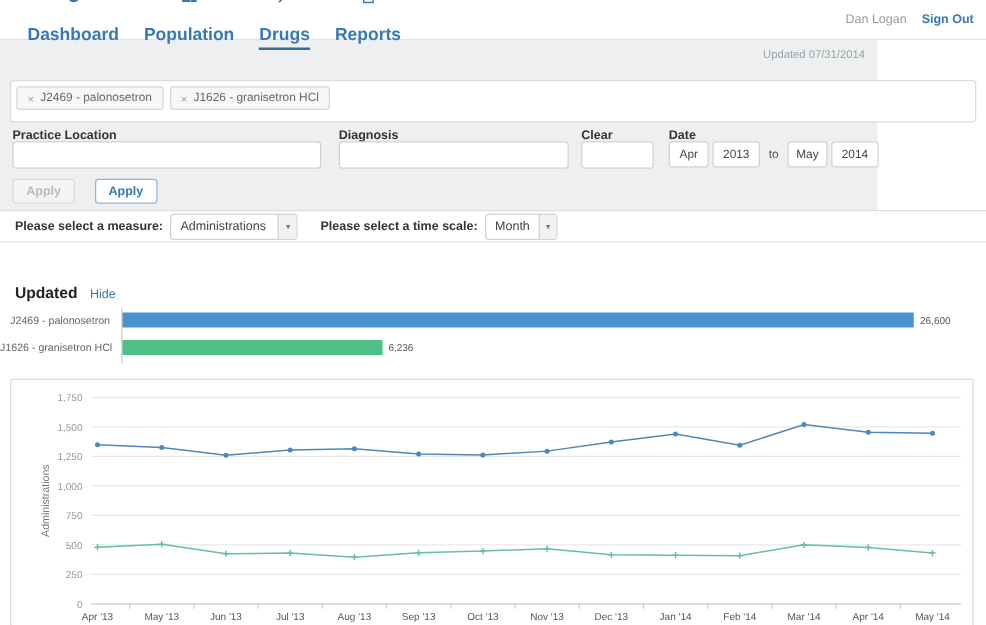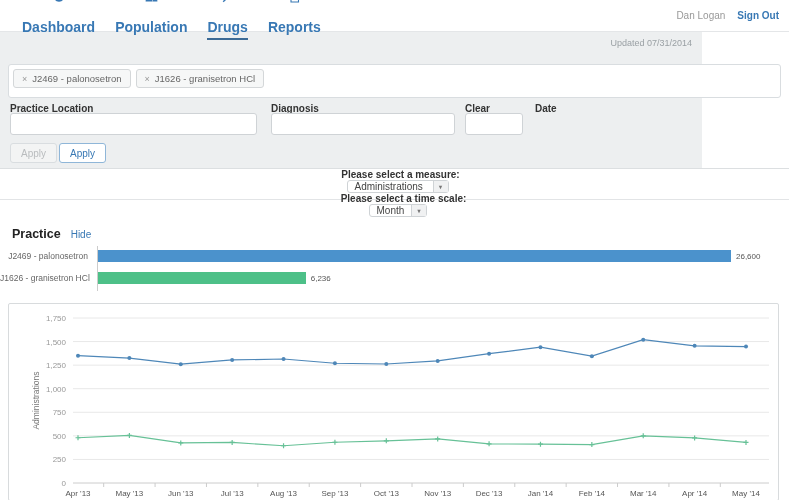--- a/index.html
+++ b/index.html
@@ -32,29 +32,29 @@
   .tag .x { color:#999; font-size:9px; cursor:pointer; }
 
   .f-label { position:absolute; font-size:10px; font-weight:700; color:#333; top:71px; }
   .f-input { position:absolute; top:81px; height:22px; background:#fff; border:1px solid #cfd3d6; border-radius:3px; font-size:10px; padding:0 6px; color:#444; }
   .date-row { position:absolute; top:81px; left:535px; display:flex; align-items:center; gap:3px; }
   .mini-select, .mini-input { height:21px; background:#fff; border:1px solid #cfd3d6; border-radius:3px;
         font-size:9.5px; color:#444; display:flex; align-items:center; justify-content:center; cursor:pointer; }
   .mini-select { width:32px; } .mini-input { width:38px; }
   .to-txt { font-size:9.5px; color:#555; padding:0 4px; }
 
-  .btn-row { position:absolute; top:111px; left:10px; display:flex; gap:2px; }
+  .btn-row { position:absolute; top:111px; left:10px; display:flex; gap:16px;font-weight:bold; }
   .btn { height:20px; border-radius:3px; font-size:10px; padding:0 10px; display:flex; align-items:center; cursor:pointer; }
   .btn-apply { background:#f3f4f4; color:#b9bcbe; border:1px solid #d9dde0; }
   .btn-clear { background:#fff; color:#3878b4; border:1px solid #8fb6d8; }
 
   
   .white-zone { position:absolute; top:168px; left:0; width:789px; height:332px; background:#fff; border-top:1px solid #dcdfe1; }
-  .measure-row { position:absolute; top:0; left:0; width:789px; height:31px; border-bottom:1px solid #e2e4e6;
-                 display:flex; align-items:center; font-size:10px; font-weight:700; color:#333;flex-direction:column; }
+  .measure-row { position:absolute; top:0; left:0; width:789px; height:25px; border-bottom:1px solid #e2e4e6;
+                 display:flex; align-items:center; font-size:10px; font-weight:700; color:#333; }
   .measure-row .lbl1 { margin-left:12px; }
   .measure-row .lbl2 { margin-left:18px; }
   .sel { display:flex; align-items:stretch; height:21px; border:1px solid #cfd3d6; border-radius:3px; background:#fff; margin-left:6px; cursor:pointer; }
   .sel .val { display:flex; align-items:center; padding:0 7px; font-size:10px; font-weight:400; color:#444; }
   .sel .arrow { width:15px; border-left:1px solid #cfd3d6; background:#f0f1f2; display:flex; align-items:center; justify-content:center; font-size:6px; color:#777; }
 
   .volumes-head { position:absolute; top:58px; left:12px; display:flex; align-items:baseline; gap:10px; }
   .volumes-title { font-size:12.5px; font-weight:700; color:#222; }
   .hide-link { font-size:10px; color:#3878b4; cursor:pointer; }
 
@@ -128,20 +128,27 @@
   <div class="f-label" style="left:10px">Practice Location</div>
   <input class="f-input" style="left: 10px; width: 247px;">
 
   <div class="f-label" style="left:271px">Diagnosis</div>
   <input class="f-input" style="left: 271px; width: 184px;">
 
   <div class="f-label" style="left:465px">Clear</div>
   <input class="f-input" style="left: 465px; width: 58px;">
 
   <div class="f-label" style="left:535px">Date</div>
+  <div class="date-row">
+    <div class="mini-select">Apr</div>
+    <div class="mini-input">2013</div>
+    <span class="to-txt">to</span>
+    <div class="mini-select">May</div>
+    <div class="mini-input">2014</div>
+  </div>
 
   <div class="btn-row">
     <div class="btn btn-apply">Apply</div>
     <div class="btn btn-clear">Apply</div>
   </div>
 </div>
 
 <div class="white-zone">
 
   <div class="measure-row">
@@ -151,21 +158,21 @@
       <span class="arrow" style="margin-left:auto">▾</span>
     </div>
     <span class="lbl2">Please select a time scale:</span>
     <div class="sel" style="width:58px">
       <span class="val">Month</span>
       <span class="arrow" style="margin-left:auto">▾</span>
     </div>
   </div>
 
   <div class="volumes-head">
-    <span class="volumes-title">Practice</span>
+    <span class="volumes-title">Updated</span>
     <span class="hide-link">Hide</span>
   </div>
 
   <div class="bar-axis"></div>
 
   <div class="bar-row" style="top:81px">
     <div class="bar-label">J2469 - palonosetron</div>
     <div class="vbar" style="width: 633px; background: rgb(75, 146, 204);"></div>
     <span class="bar-val">26,600</span>
   </div>

